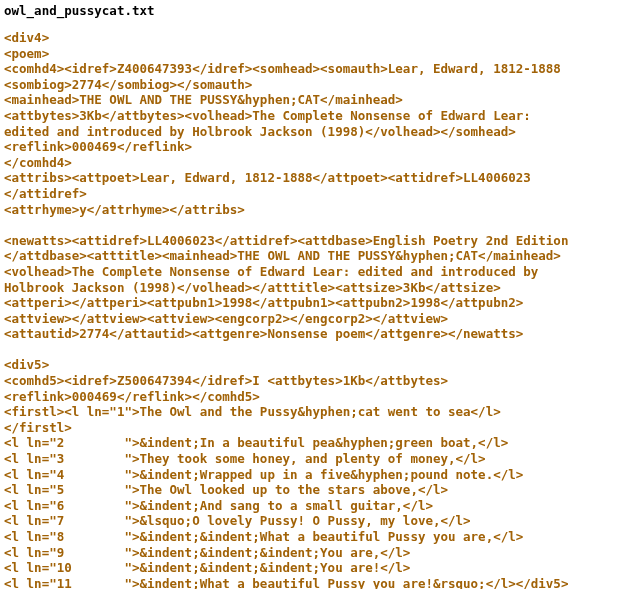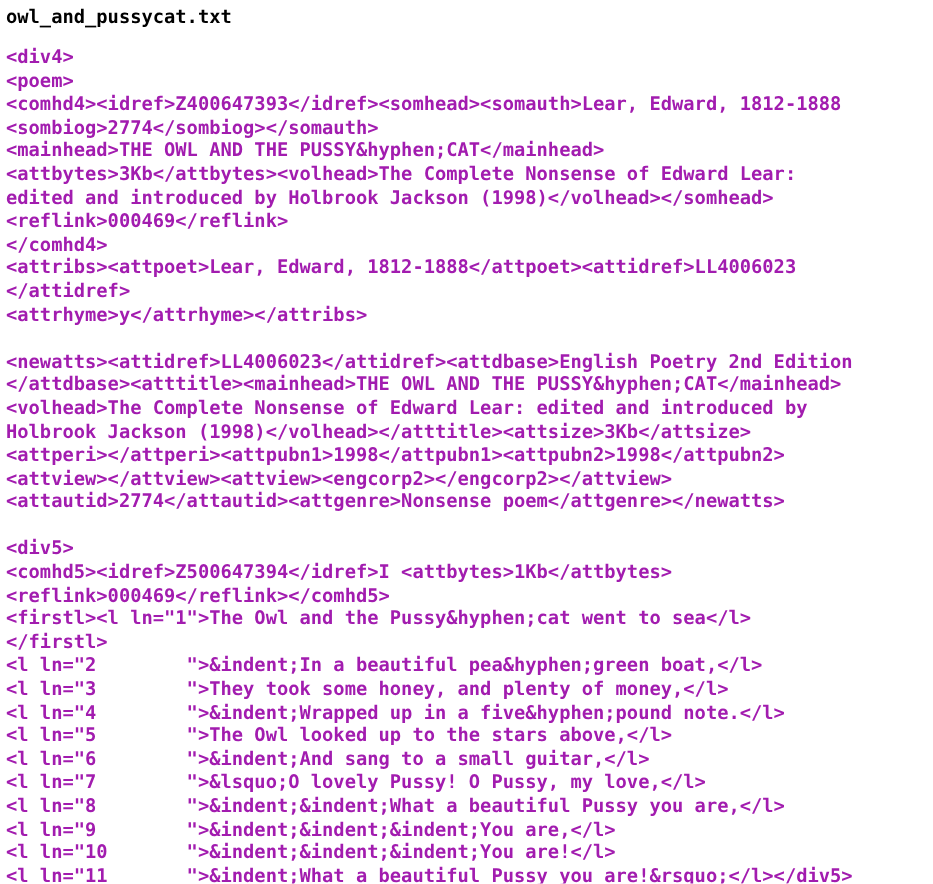--- a/index.html
+++ b/index.html
@@ -41,21 +41,21 @@
     line-height: 15.6px;
     color: #000000;
     white-space: pre;
     font-weight: 700;
     letter-spacing: 0px;
   }
   .code-line {
     display: block;
     height: 15.6px;
     white-space: pre;
-    color: #a21caf;
+    color: #a16207;
   }
   .code-line.blank {
     height: 15.6px;
   }
 </style>
 </head>
 <body>
 
 <div id="viewer">
 

